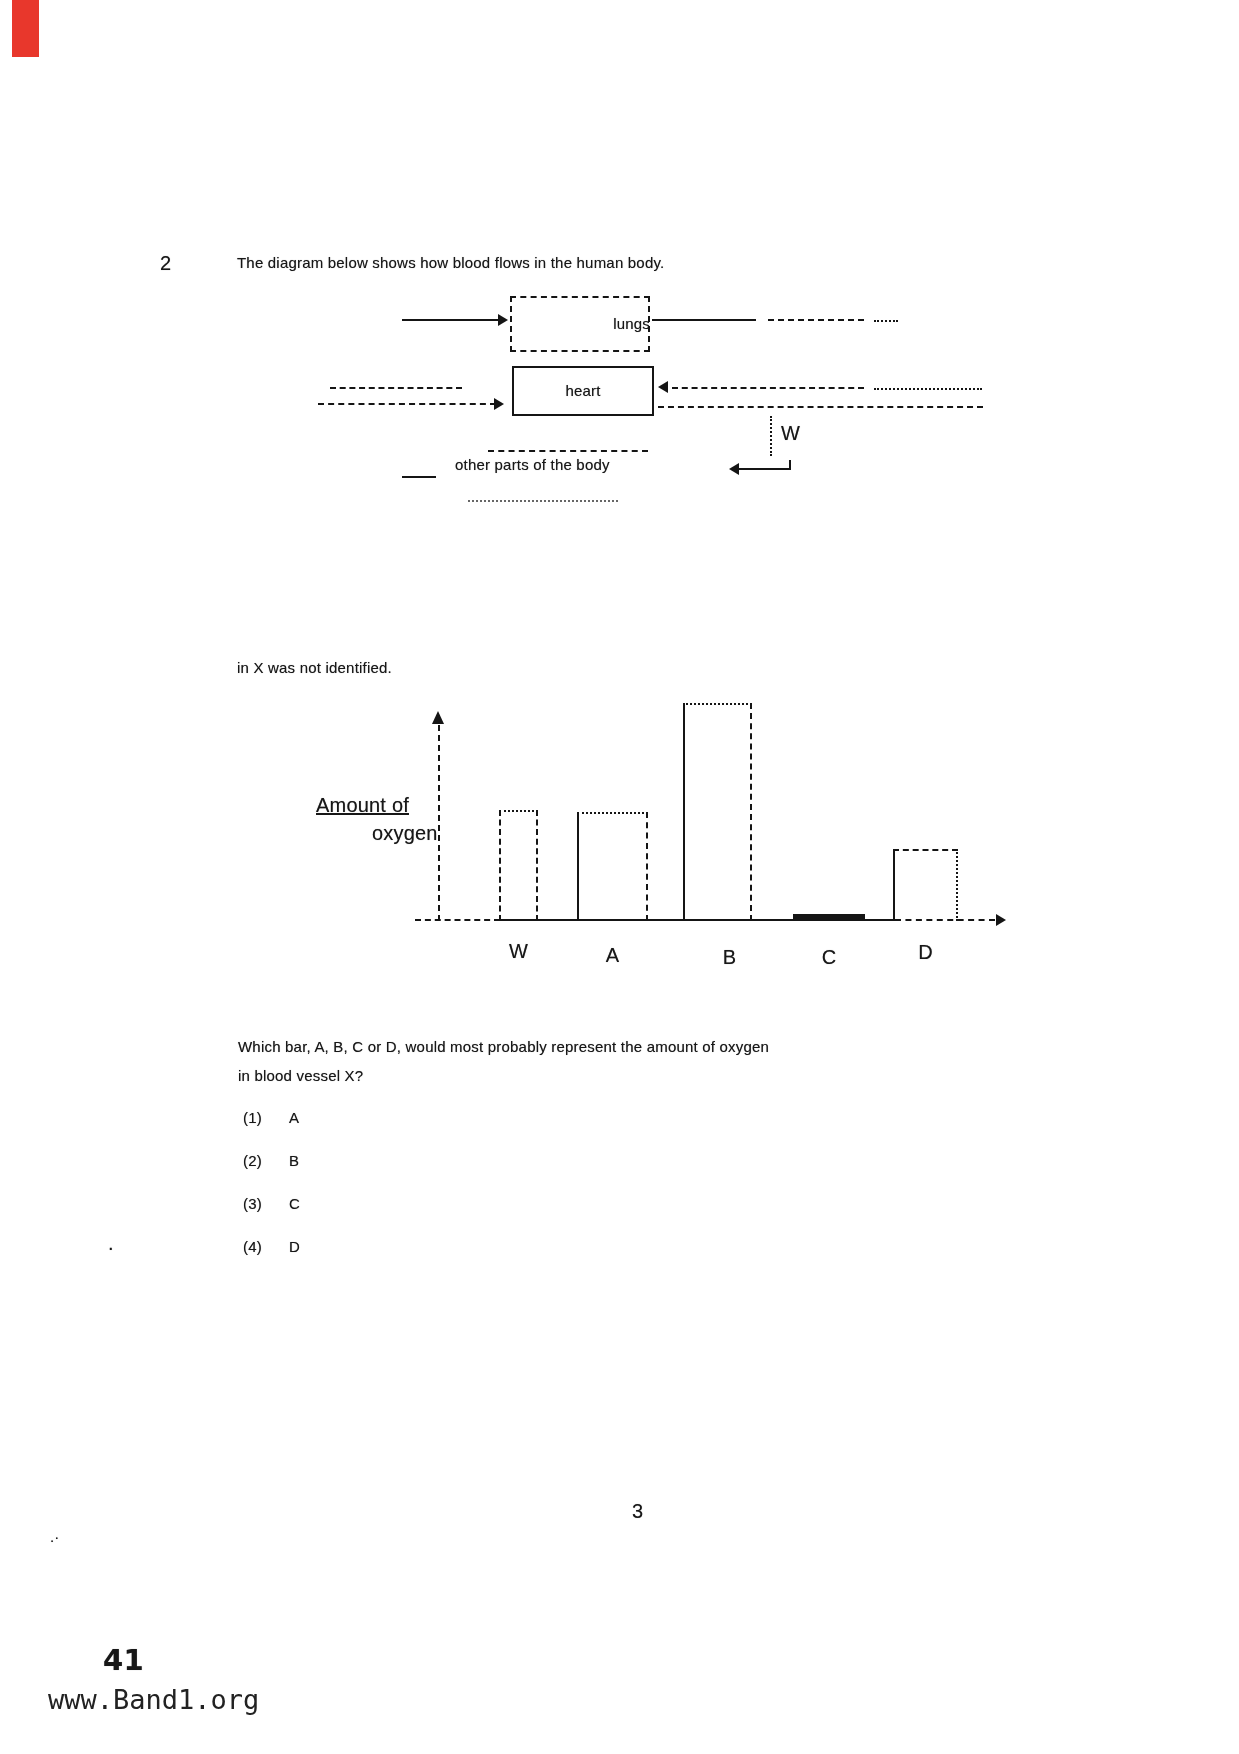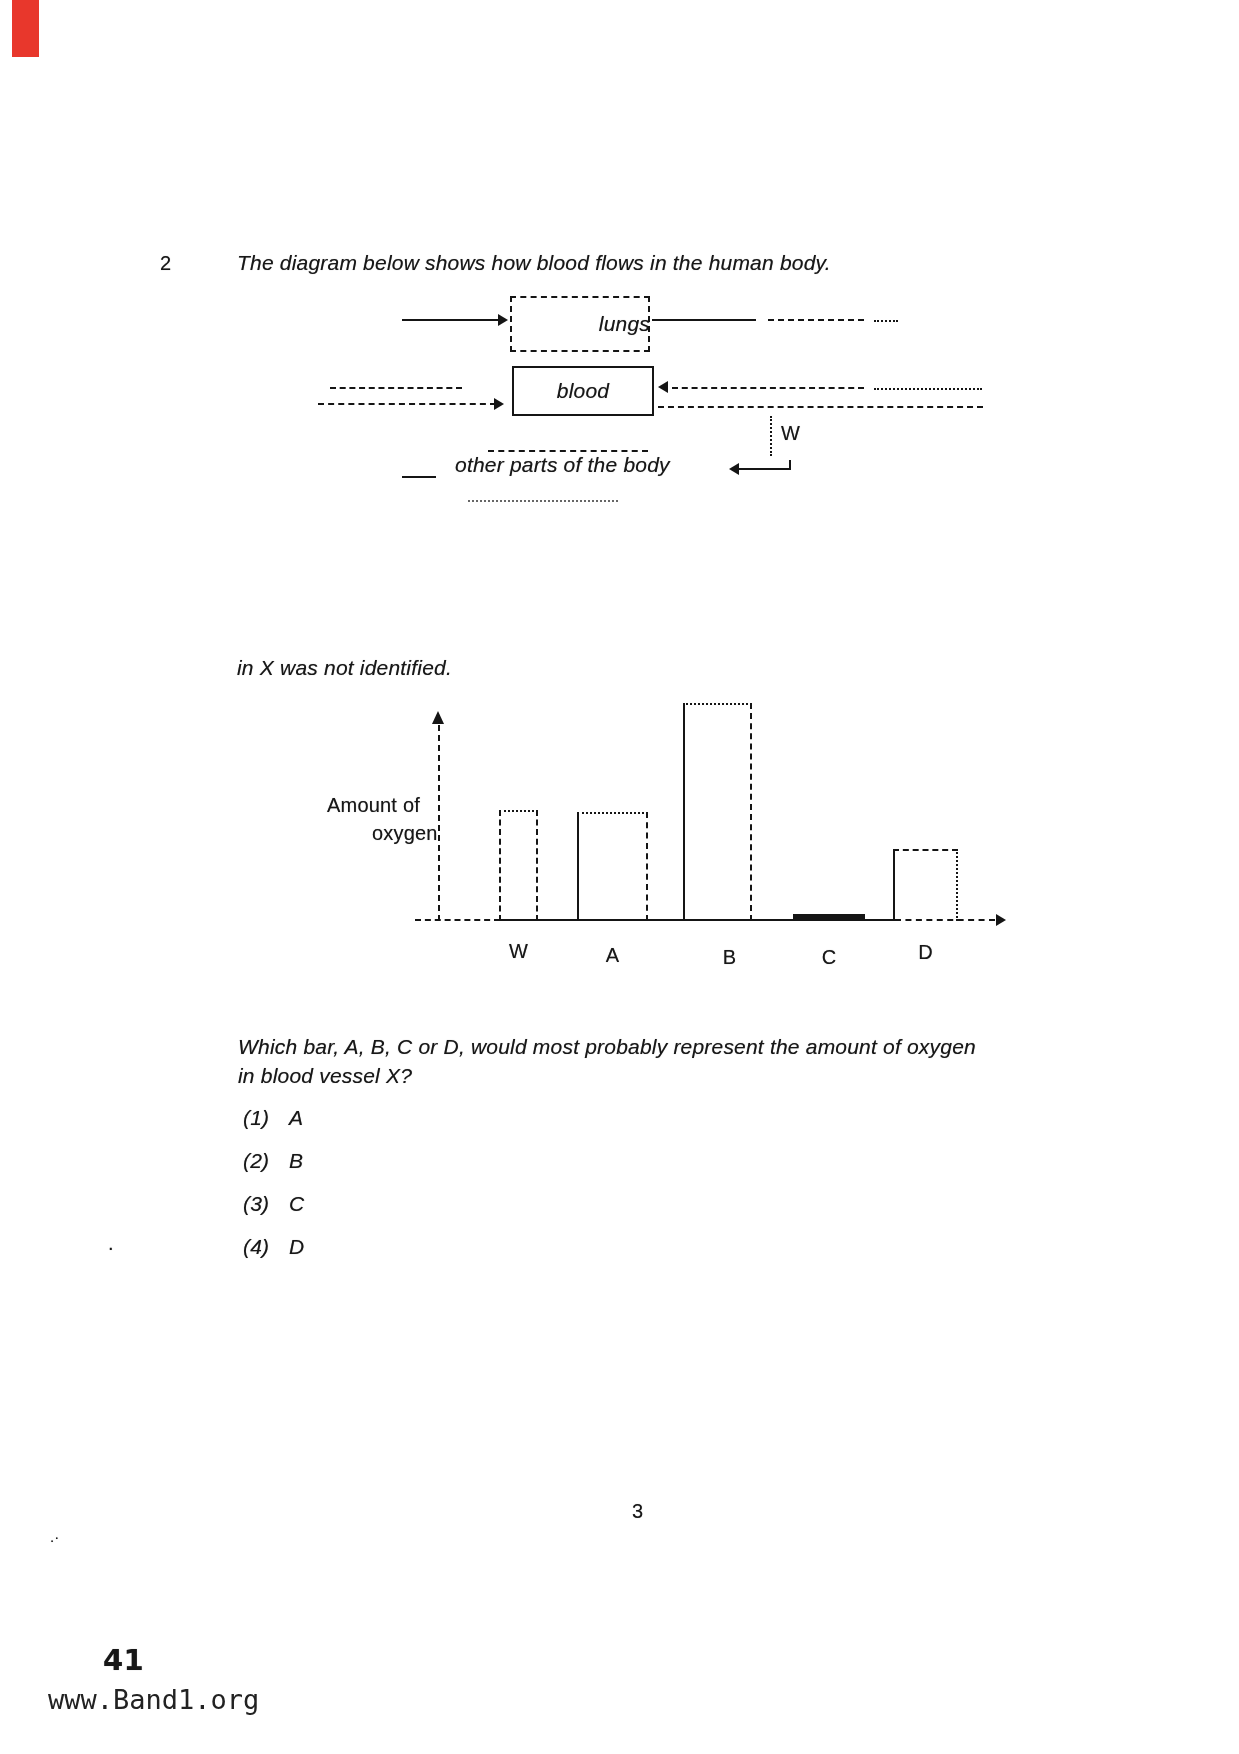--- a/index.html
+++ b/index.html
@@ -1,21 +1,21 @@
 <!DOCTYPE html>
 <html><head>
 <meta charset="utf-8">
 <style>
   html,body{margin:0;padding:0;background:#9a9a9a;}
   #page{position:relative;width:1239px;height:1754px;background:#ffffff;margin:0 auto;overflow:hidden;}
   .abs{position:absolute;}
   .t{font-family:"Liberation Sans",sans-serif;color:#171717;
      text-shadow:0 0 0.7px rgba(25,25,25,0.55);letter-spacing:0.2px;white-space:nowrap;}
   .fs20{font-size:20px;line-height:26px;}
-  .fs21{font-size:21px;line-height:28px;font-style:italic;}
+  .fs21{font-size:15px;line-height:28px;}
   .line-solid{height:0;border-top:2px solid #151515;}
   .line-dash{height:0;border-top:2px dashed #151515;}
   .line-dot{height:0;border-top:2px dotted #151515;}
   .vline-dash{width:0;border-left:2px dashed #151515;}
   .vline-dot{width:0;border-left:2px dotted #151515;}
   .vline-solid{width:0;border-left:2px solid #151515;}
   .arr-r{width:0;height:0;border-left:10px solid #151515;border-top:6px solid transparent;border-bottom:6px solid transparent;}
   .arr-l{width:0;height:0;border-right:10px solid #151515;border-top:6px solid transparent;border-bottom:6px solid transparent;}
   .arr-u{width:0;height:0;border-bottom:13px solid #151515;border-left:6px solid transparent;border-right:6px solid transparent;}
   .box{box-sizing:border-box;background:transparent;}
@@ -41,21 +41,21 @@
 
   <div class="abs line-solid" style="left:652px;top:319px;width:104px;"></div>
   <div class="abs line-dash" style="left:768px;top:319px;width:96px;"></div>
   <div class="abs line-dot" style="left:874px;top:320px;width:24px;"></div>
 
   <div class="abs line-dash" style="left:330px;top:387px;width:132px;"></div>
   <div class="abs line-dash" style="left:318px;top:403px;width:178px;"></div>
   <div class="abs arr-r" style="left:494px;top:398px;"></div>
 
   <div class="abs box" style="left:512px;top:366px;width:142px;height:50px;border:2px solid #151515;"></div>
-  <div class="abs t fs21" style="left:512px;top:377px;width:142px;text-align:center;">blood</div>
+  <div class="abs t fs21" style="left:512px;top:377px;width:142px;text-align:center;">heart</div>
 
   <div class="abs arr-l" style="left:658px;top:381px;"></div>
   <div class="abs line-dash" style="left:672px;top:387px;width:192px;"></div>
   <div class="abs line-dot" style="left:874px;top:388px;width:108px;"></div>
   <div class="abs line-dash" style="left:658px;top:406px;width:325px;"></div>
   <div class="abs vline-dot" style="left:770px;top:416px;height:40px;"></div>
 
   <div class="abs t fs20" style="left:781px;top:420px;">W</div>
 
   <div class="abs arr-l" style="left:729px;top:463px;"></div>
@@ -63,21 +63,21 @@
   <div class="abs vline-solid" style="left:789px;top:460px;height:9px;"></div>
 
   <div class="abs line-dash" style="left:488px;top:450px;width:160px;"></div>
   <div class="abs line-solid" style="left:402px;top:476px;width:34px;"></div>
   <div class="abs t fs21" style="left:455px;top:451px;">other parts of the body</div>
   <div class="abs line-dot" style="left:468px;top:500px;width:150px;opacity:.65;"></div>
 
 
   <div class="abs t fs21" style="left:237px;top:654px;">in X was not identified.</div>
 
-  <div class="abs t fs20" style="left:327px;top:792px;">Amount of</div>
+  <div class="abs t fs20" style="left:316px;top:792px;text-decoration:underline;">Amount of</div>
   <div class="abs t fs20" style="left:340px;top:820px;margin-left:32px;">oxygen</div>
 
   <div class="abs arr-u" style="left:432px;top:711px;"></div>
   <div class="abs vline-dash" style="left:438px;top:725px;height:196px;"></div>
 
   <div class="abs line-dash" style="left:415px;top:919px;width:85px;"></div>
   <div class="abs line-solid" style="left:500px;top:919px;width:395px;"></div>
   <div class="abs line-dash" style="left:895px;top:919px;width:100px;"></div>
   <div class="abs arr-r" style="left:996px;top:914px;"></div>
 

